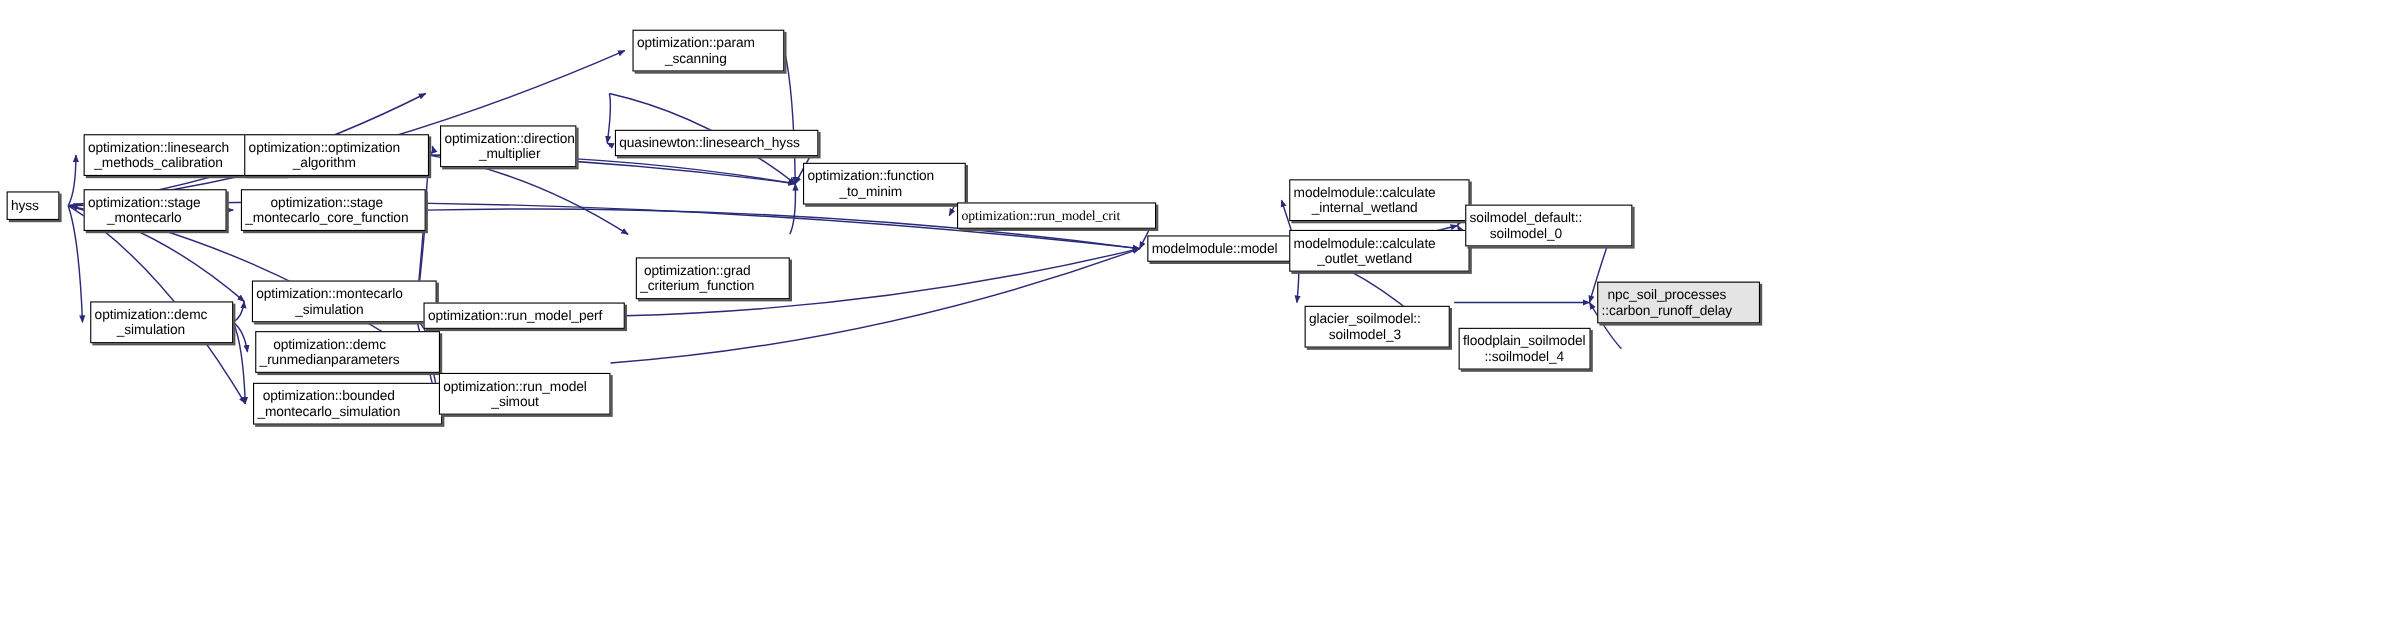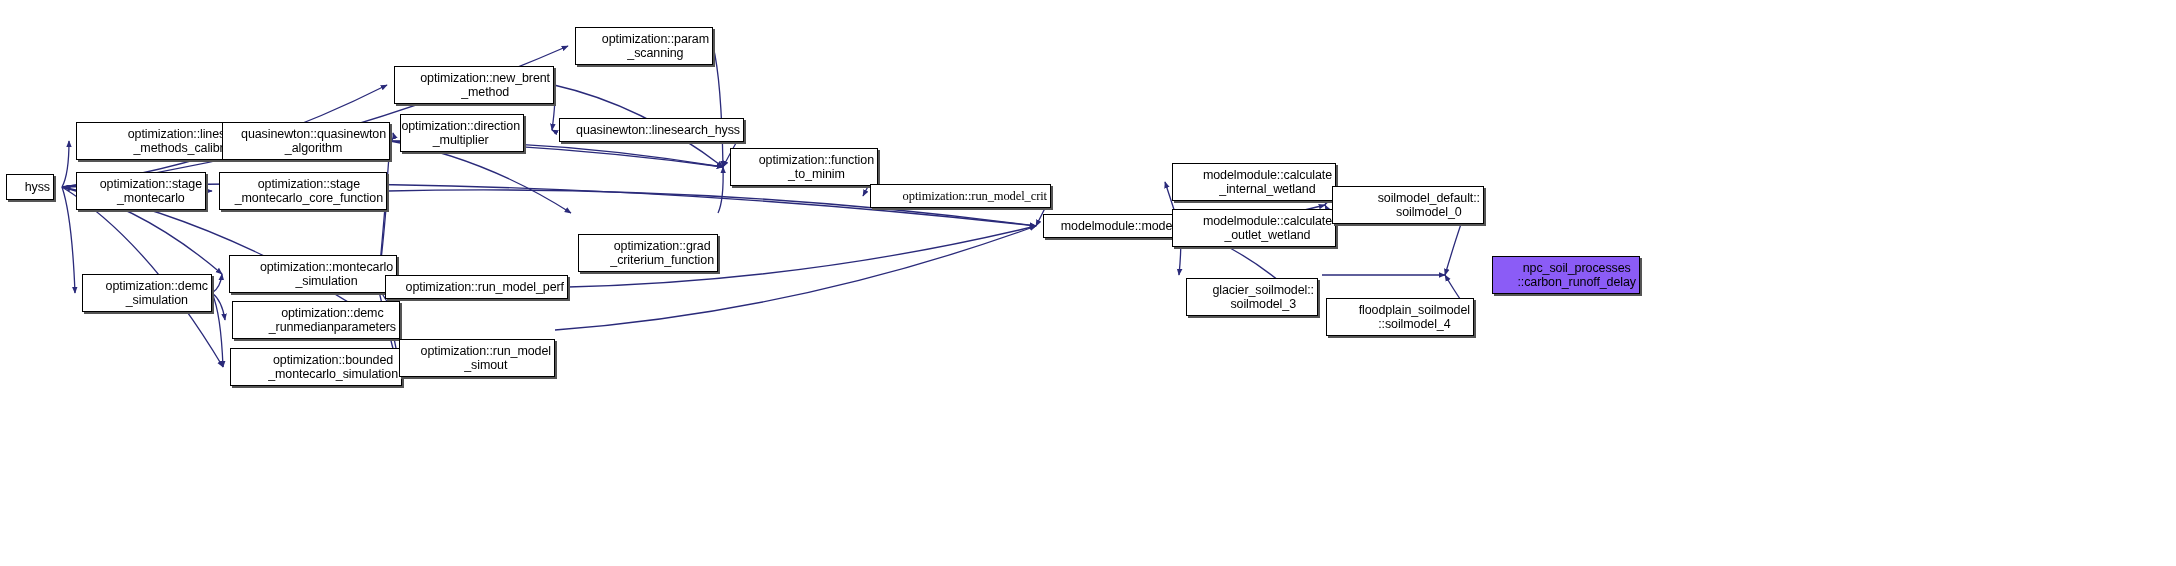--- a/index.html
+++ b/index.html
@@ -30,38 +30,37 @@
     left: 0;
     top: 0;
     width: 2176px;
     height: 566px;
   }
   .node {
     position: absolute;
     box-sizing: border-box;
     display: flex;
     align-items: center;
-    justify-content: flex-end;
+    justify-content: flex-start;
     text-align: center;
     background: #ffffff;
     border: 1px solid #000000;
     color: #000000;
     font-size: 12.5px;
     line-height: 14px;
     letter-spacing: -0.1px;
     white-space: pre-line;
     padding: 0 3px;
   }
   .node.shadow {
     box-shadow: 2px 2px 0 0 #555555;
   }
   .node.highlight {
-    background: #8b5cf6;
+    background: #e5e5e5;
     border: 1px solid #000000;
-    margin-left: 40px;
   }
   .node-label {
     display: block;
     white-space: pre-line;
   }
 </style>
 </head>
 <body>
 
 <div id="graph-root">
@@ -119,52 +118,50 @@
       <path d="M 1474 317 Q 1463 305.38885965502425 1445 275" fill="none" stroke="#2a2a7a" stroke-width="1.3" marker-end="url(#arrow)"></path>
     </svg>
   <div id="node-layer">
       <div class="node shadow" style="left: 6px; top: 174px; width: 48px; height: 26px;"><span class="node-label">hyss</span></div>
       <div class="node shadow" style="left: 76px; top: 122px; width: 184px; height: 38px;"><span class="node-label">optimization::linesearch
 _methods_calibration</span></div>
       <div class="node shadow" style="left: 76px; top: 172px; width: 130px; height: 38px;"><span class="node-label">optimization::stage
 _montecarlo</span></div>
       <div class="node shadow" style="left: 82px; top: 274px; width: 130px; height: 38px;"><span class="node-label">optimization::demc
 _simulation</span></div>
-      <div class="node shadow" style="left: 222px; top: 122px; width: 168px; height: 38px;"><span class="node-label">quasinewton::quasinewton
+      <div class="node shadow" style="left: 222px; top: 122px; width: 168px; height: 38px;"><span class="node-label">optimization::optimization
 _algorithm</span></div>
       <div class="node shadow" style="left: 219px; top: 172px; width: 168px; height: 38px;"><span class="node-label">optimization::stage
 _montecarlo_core_function</span></div>
       <div class="node shadow" style="left: 229px; top: 255px; width: 168px; height: 38px;"><span class="node-label">optimization::montecarlo
 _simulation</span></div>
       <div class="node shadow" style="left: 232px; top: 301px; width: 168px; height: 38px;"><span class="node-label">optimization::demc
 _runmedianparameters</span></div>
       <div class="node shadow" style="left: 230px; top: 348px; width: 172px; height: 38px;"><span class="node-label">optimization::bounded
 _montecarlo_simulation</span></div>
-      <div class="node shadow" style="left: 394px; top: 66px; width: 160px; height: 38px;"><span class="node-label">optimization::new_brent
-_method</span></div>
       <div class="node shadow" style="left: 400px; top: 114px; width: 124px; height: 38px;"><span class="node-label">optimization::direction
 _multiplier</span></div>
       <div class="node shadow" style="left: 385px; top: 275px; width: 183px; height: 24px;"><span class="node-label">optimization::run_model_perf</span></div>
       <div class="node shadow" style="left: 399px; top: 311px; width: 156px; height: 38px; margin-top: 28px;"><span class="node-label">optimization::run_model
 _simout</span></div>
       <div class="node shadow" style="left: 575px; top: 27px; width: 138px; height: 38px;"><span class="node-label">optimization::param
 _scanning</span></div>
       <div class="node shadow" style="left: 559px; top: 118px; width: 185px; height: 24px;"><span class="node-label">quasinewton::linesearch_hyss</span></div>
       <div class="node shadow" style="left: 578px; top: 194px; width: 140px; height: 38px; margin-top: 40px;"><span class="node-label">optimization::grad
 _criterium_function</span></div>
       <div class="node shadow" style="left: 730px; top: 148px; width: 148px; height: 38px;"><span class="node-label">optimization::function
 _to_minim</span></div>
       <div class="node shadow" style="left: 870px; top: 184px; width: 181px; height: 24px; font-family: Liberation Serif, serif;"><span class="node-label">optimization::run_model_crit</span></div>
       <div class="node shadow" style="left: 1043px; top: 214px; width: 136px; height: 24px;"><span class="node-label">modelmodule::model</span></div>
       <div class="node shadow" style="left: 1172px; top: 163px; width: 164px; height: 38px;"><span class="node-label">modelmodule::calculate
 _internal_wetland</span></div>
       <div class="node shadow" style="left: 1172px; top: 209px; width: 164px; height: 38px;"><span class="node-label">modelmodule::calculate
 _outlet_wetland</span></div>
       <div class="node shadow" style="left: 1186px; top: 264px; width: 132px; height: 38px; margin-top: 14px;"><span class="node-label">glacier_soilmodel::
 soilmodel_3</span></div>
-      <div class="node shadow" style="left: 1326px; top: 298px; width: 148px; height: 38px;"><span class="node-label">floodplain_soilmodel
+      <div class="node shadow" style="left: 1326px; top: 298px; width: 120px; height: 38px;"><span class="node-label">floodplain_soilmodel
 ::soilmodel_4</span></div>
       <div class="node shadow" style="left: 1332px; top: 186px; width: 152px; height: 38px;"><span class="node-label">soilmodel_default::
 soilmodel_0</span></div>
       <div class="node shadow highlight" style="left: 1452px; top: 256px; width: 148px; height: 38px;"><span class="node-label">npc_soil_processes
 ::carbon_runoff_delay</span></div>
     </div>
 </div>
 
 </body></html>

